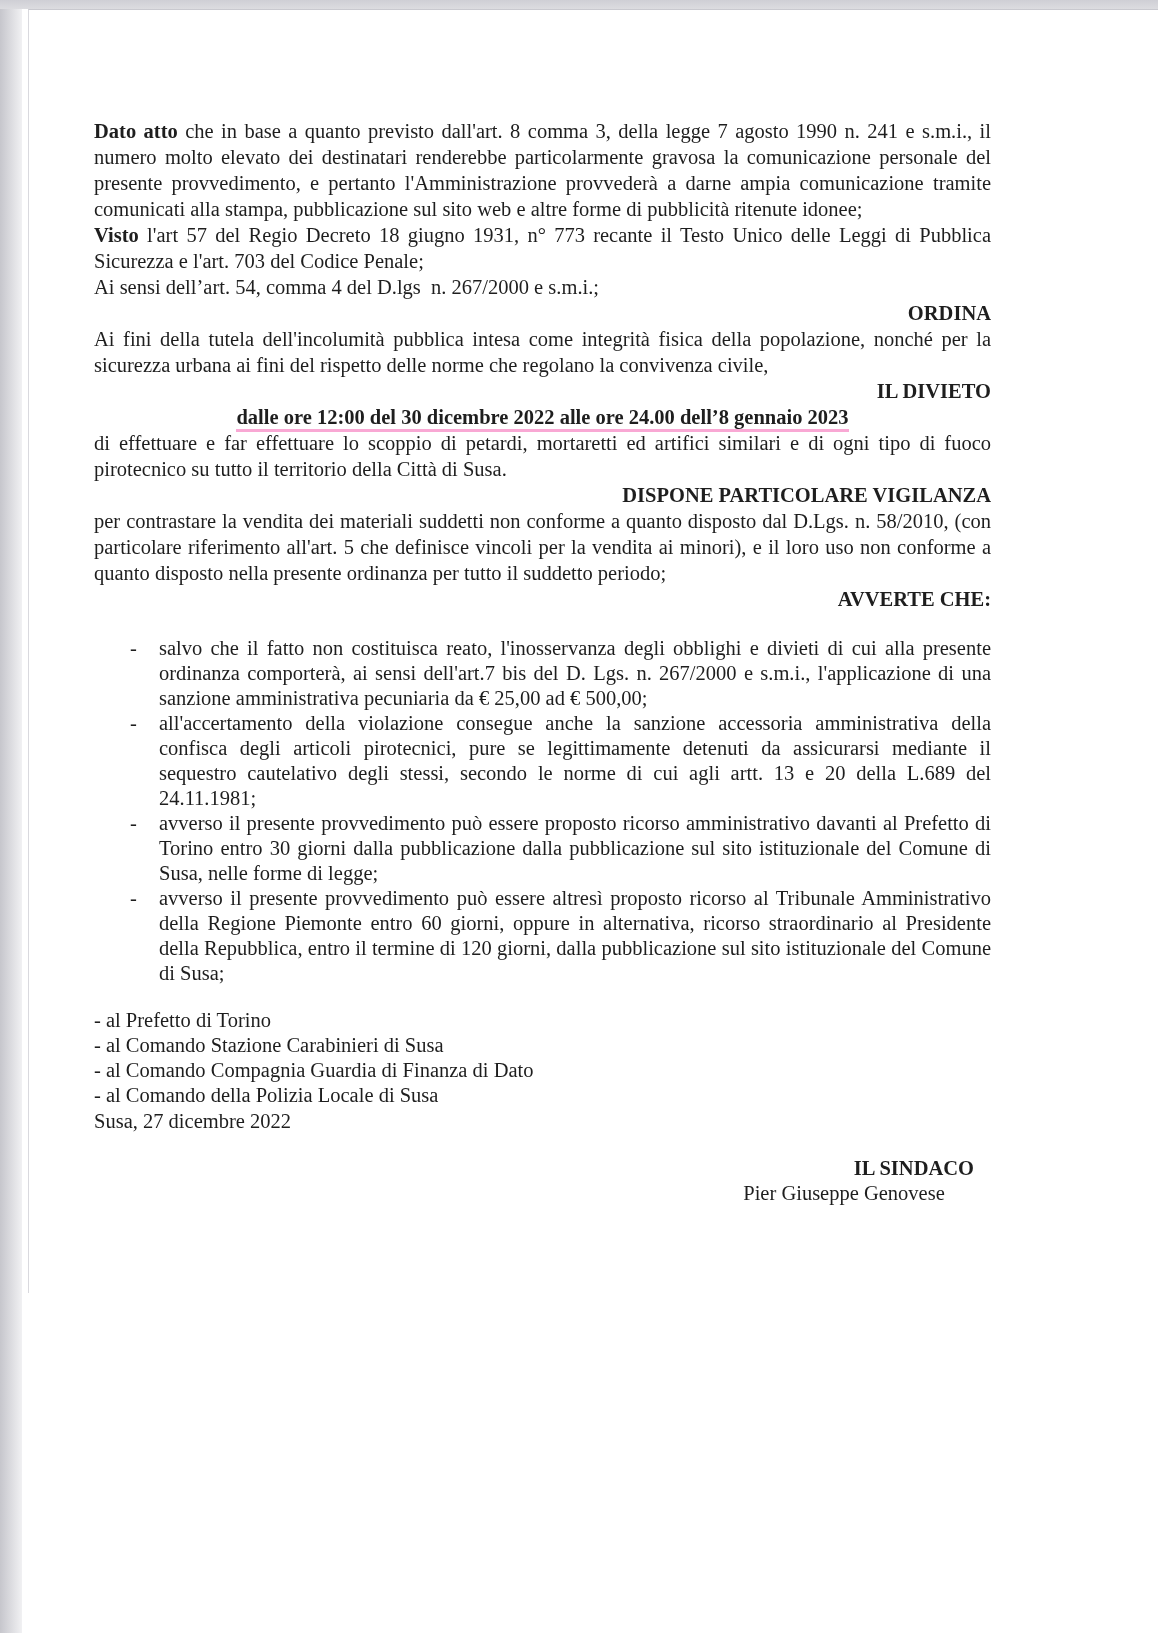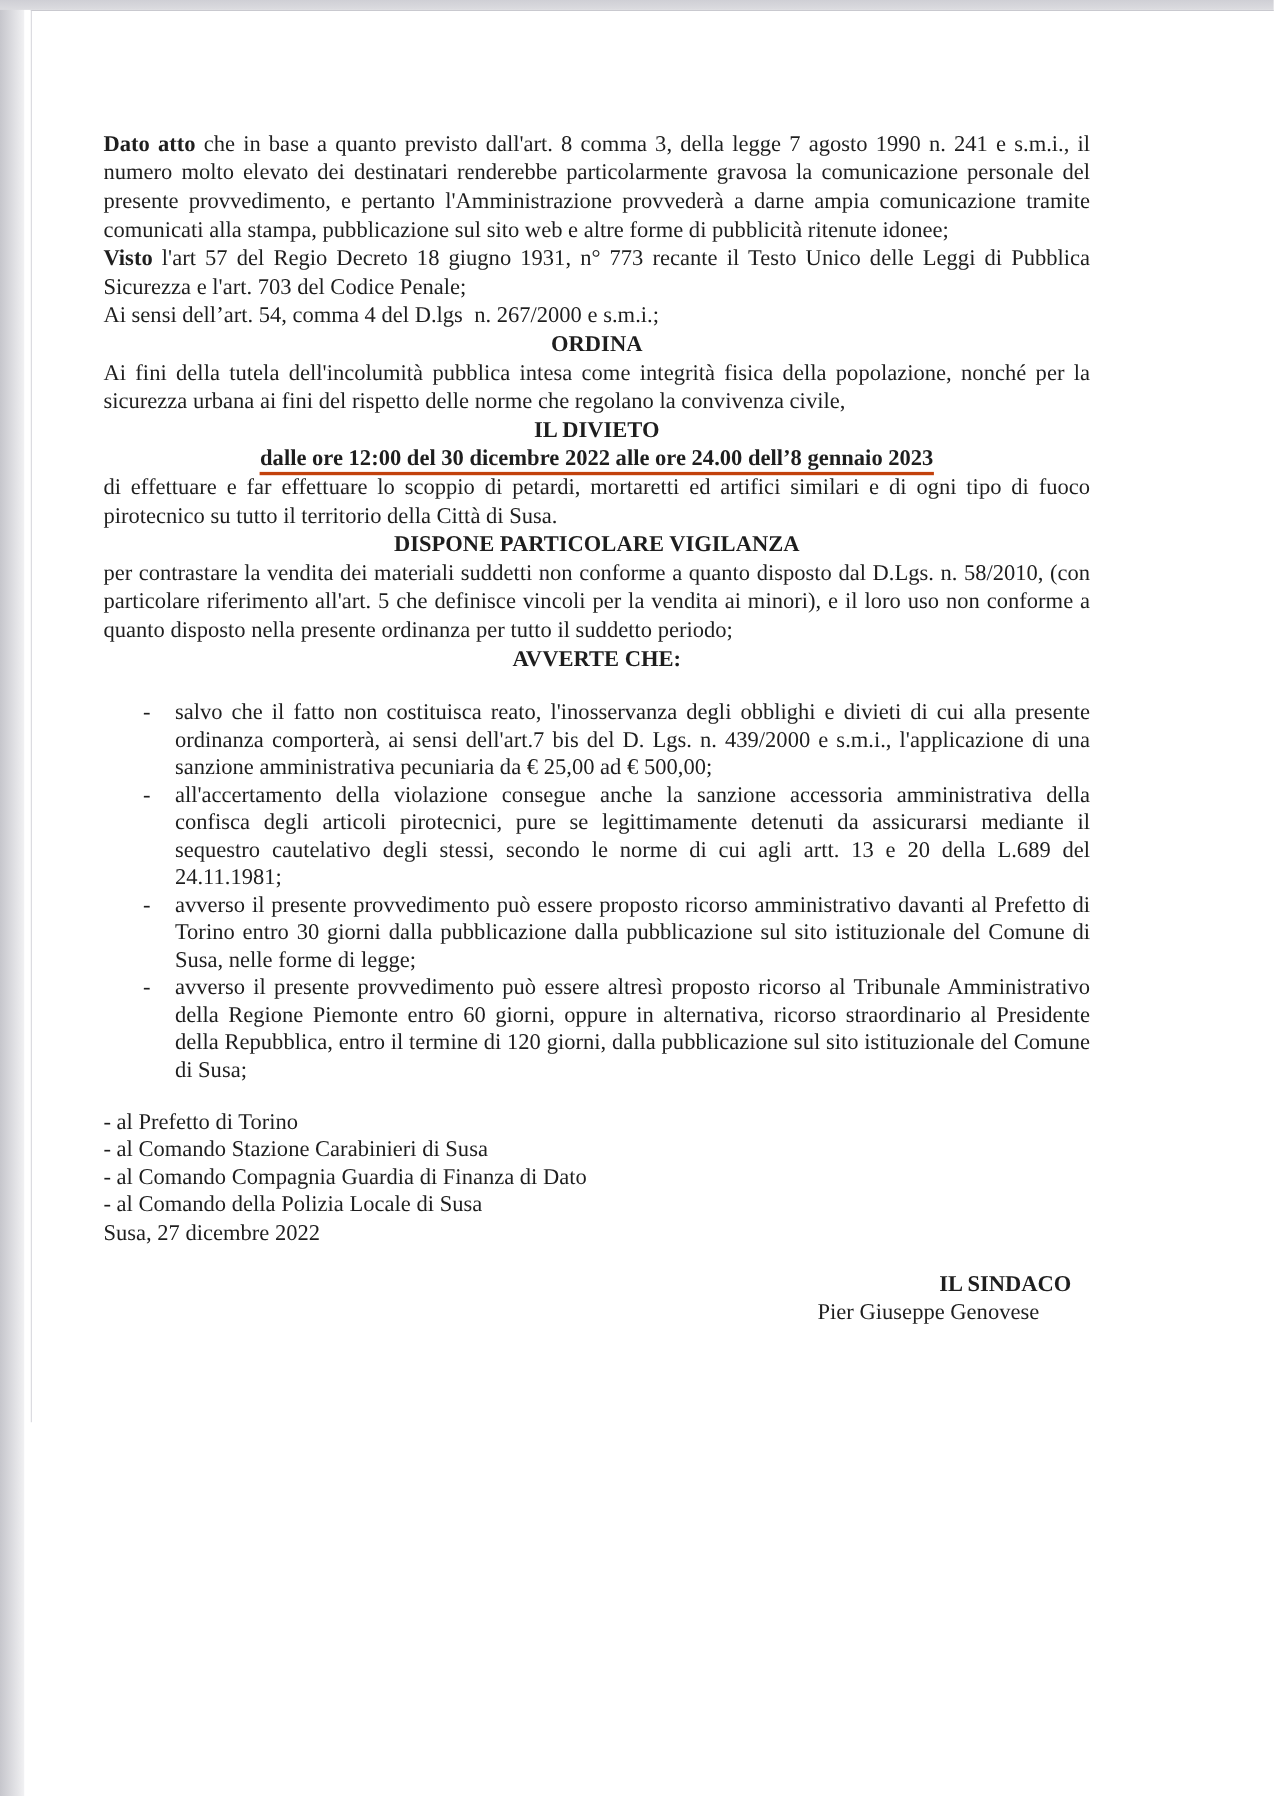--- a/index.html
+++ b/index.html
@@ -46,32 +46,32 @@
     font-size: 20.5px;
     line-height: 26px;
     color: #1e1e1e;
     text-align: justify;
   }
   .content p { margin: 0; }
   .para-visto   { margin-top: 18px; }
   .para-aisensi { margin-top: 20px; }
   .h {
     font-weight: bold;
-    text-align: center;
+    text-align: right;
   }
   .h-ordina   { margin-top: 25px; }
   .para-ordina-body { margin-top: 23px; }
   .h-divieto  { margin-top: 44px; }
   .ban-line {
     margin-top: 24px;
     text-align: center;
     font-weight: bold;
   }
   .ban-line .ban-underline {
-    border-bottom: 3px solid #c2410c;
+    border-bottom: 3px solid #f9a8d4;
     padding-bottom: 1px;
   }
   .para-divieto-body { margin-top: 21px; }
   .h-dispone  { margin-top: 23px; }
   .para-dispone-body { margin-top: 25px; }
   .h-avverte  { margin-top: 19px; }
   .warning-list { margin-top: 24px; }
   .warning-item {
     position: relative;
     padding-left: 65px;
@@ -120,21 +120,21 @@
 
     <p class="h h-dispone">DISPONE PARTICOLARE VIGILANZA</p>
 
     <p class="para-dispone-body">per contrastare la vendita dei materiali suddetti non conforme a quanto disposto dal D.Lgs. n. 58/2010, (con particolare riferimento all'art. 5 che definisce vincoli per la vendita ai minori), e il loro uso non conforme a quanto disposto nella presente ordinanza per tutto il suddetto periodo;</p>
 
     <p class="h h-avverte">AVVERTE CHE:</p>
 
     <div class="warning-list">
       <div class="warning-item">
         <span class="dash">-</span>
-        <span>salvo che il fatto non costituisca reato, l'inosservanza degli obblighi e divieti di cui alla presente ordinanza comporterà, ai sensi dell'art.7 bis del D. Lgs. n. 439/2000 e s.m.i., l'applicazione di una sanzione amministrativa pecuniaria da € 25,00 ad € 500,00;</span>
+        <span>salvo che il fatto non costituisca reato, l'inosservanza degli obblighi e divieti di cui alla presente ordinanza comporterà, ai sensi dell'art.7 bis del D. Lgs. n. 267/2000 e s.m.i., l'applicazione di una sanzione amministrativa pecuniaria da € 25,00 ad € 500,00;</span>
       </div>
       <div class="warning-item">
         <span class="dash">-</span>
         <span>all'accertamento della violazione consegue anche la sanzione accessoria amministrativa della confisca degli articoli pirotecnici, pure se legittimamente detenuti da assicurarsi mediante il sequestro cautelativo degli stessi, secondo le norme di cui agli artt. 13 e 20 della L.689 del 24.11.1981;</span>
       </div>
       <div class="warning-item">
         <span class="dash">-</span>
         <span>avverso il presente provvedimento può essere proposto ricorso amministrativo davanti al Prefetto di Torino entro 30 giorni dalla pubblicazione dalla pubblicazione sul sito istituzionale del Comune di Susa, nelle forme di legge;</span>
       </div>
       <div class="warning-item">

